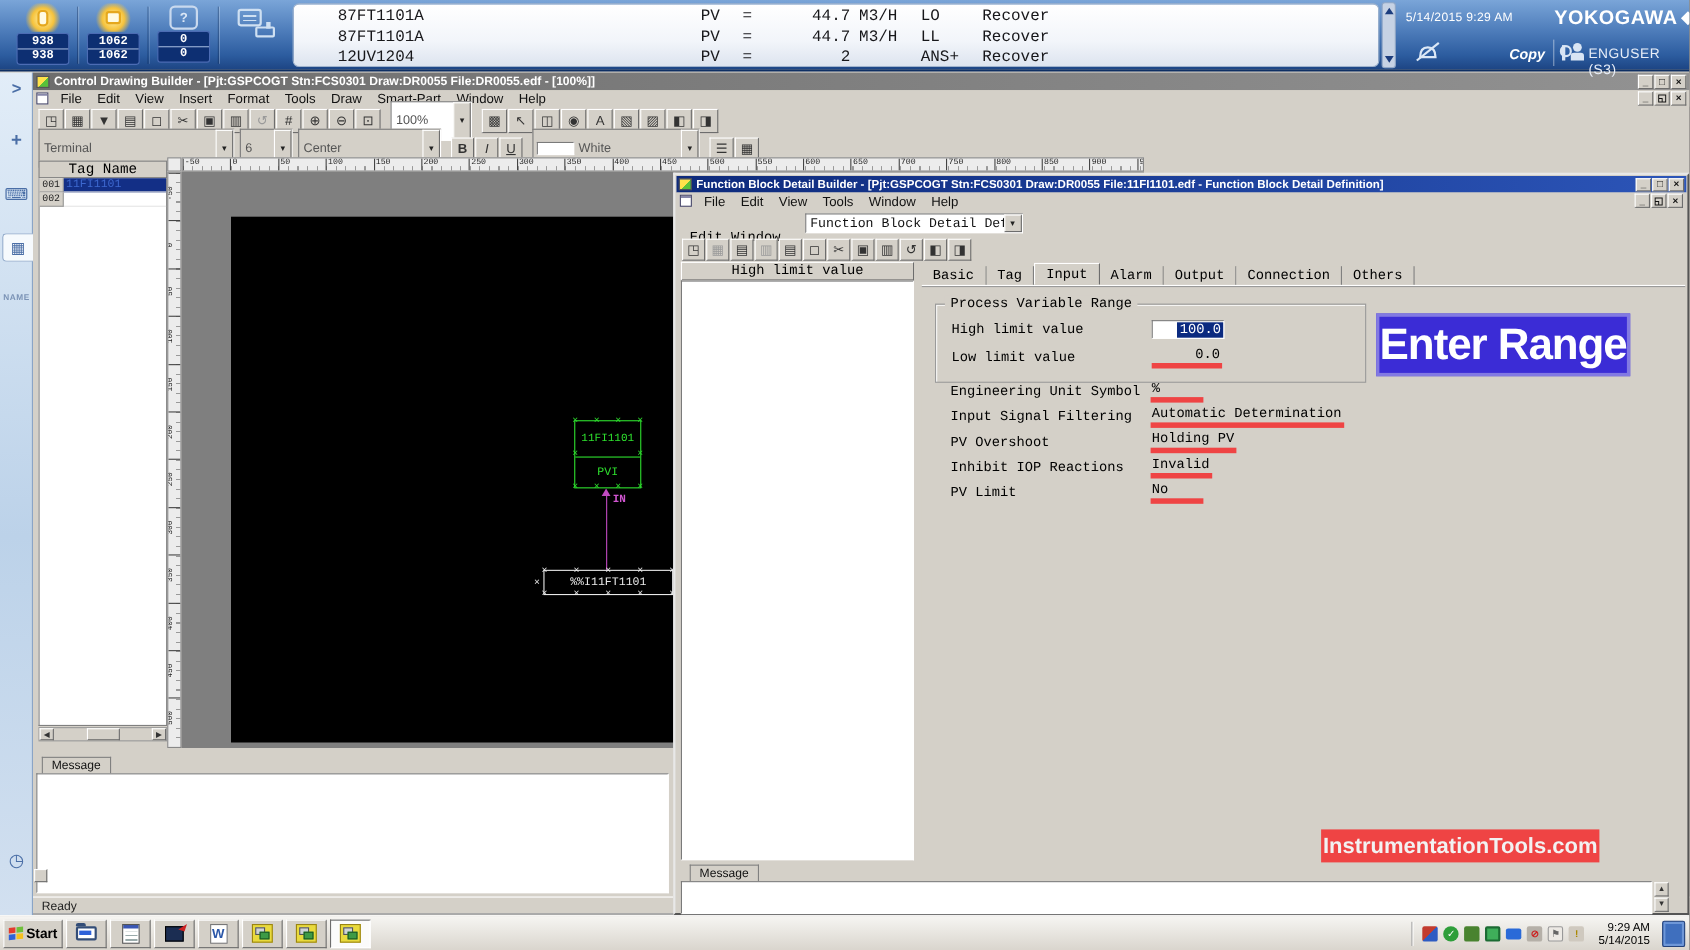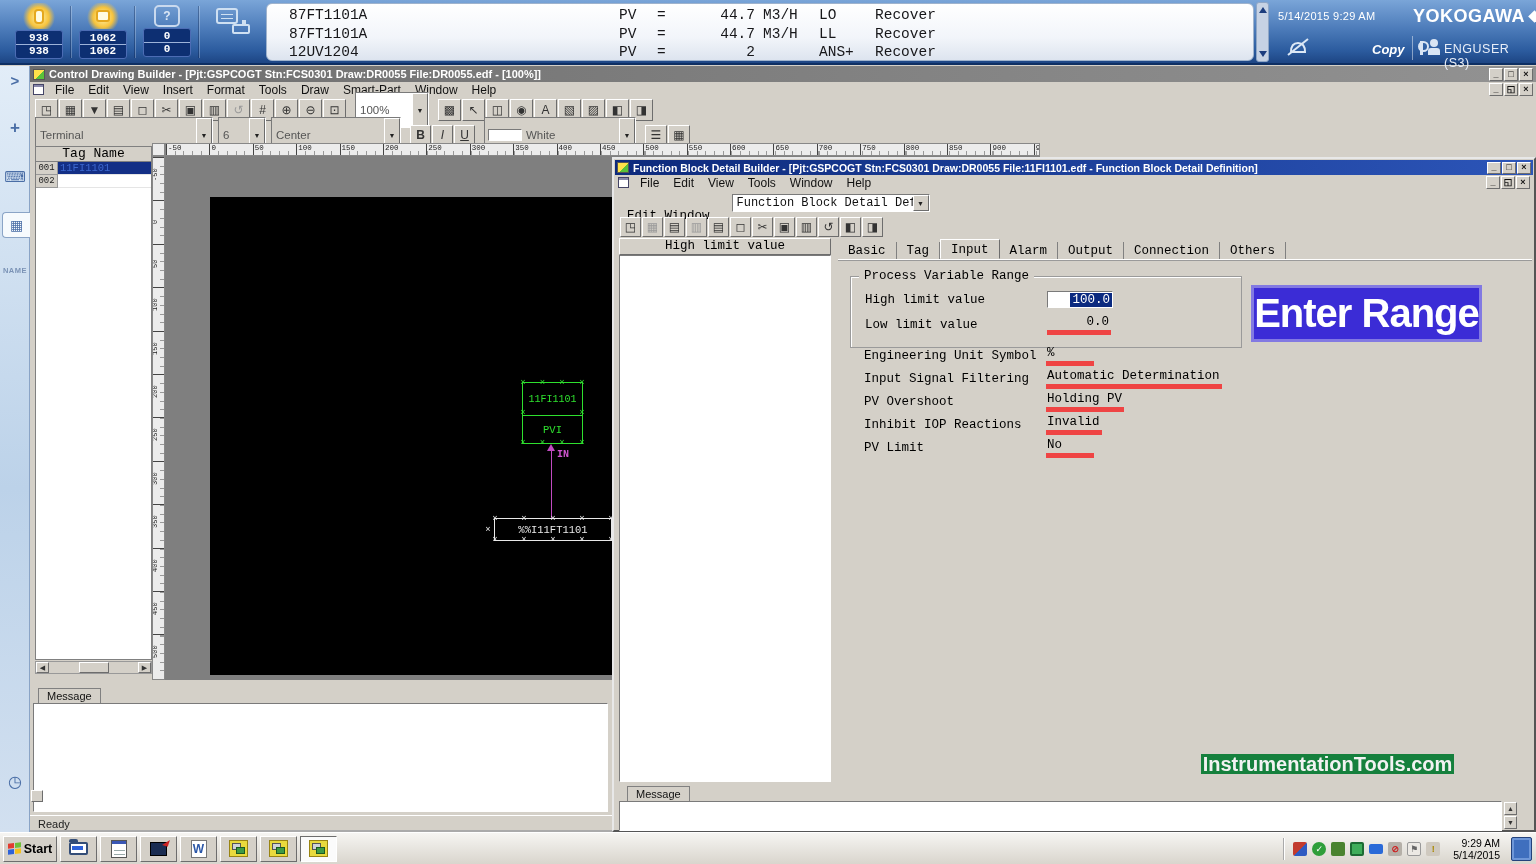--- a/index.html
+++ b/index.html
@@ -33,21 +33,21 @@
     color:#fff; font-size:11px; font-weight:bold; line-height:12px; padding:1px 0; }
   .cnt .top { border-bottom:1px solid #9db3da; }
   .printer-ico { position:relative; width:34px; height:26px; margin:6px auto 0; }
   .printer-ico .pg { position:absolute; left:0; top:0; width:22px; height:16px; border:2px solid #cfe0f2; border-radius:3px;
      background:repeating-linear-gradient(180deg,transparent 0 3px,#cfe0f2 3px 4px) center/12px 10px no-repeat; }
   .printer-ico .pr { position:absolute; right:0; bottom:0; width:18px; height:10px; border:2px solid #cfe0f2; border-radius:2px; }
   .printer-ico .ph { position:absolute; right:4px; bottom:8px; width:4px; height:6px; border:2px solid #cfe0f2; }
 
   #alarm-panel { left:266px; top:3px; width:988px; height:58px; border-radius:6px;
     background:linear-gradient(180deg,#ffffff 0%,#f2f5fa 60%,#dde4ef 100%);
-    border:1px solid #9fb3cd; padding:2px 0 0 22px; overflow:hidden; }
+    border:1px solid #9fb3cd; padding:2px 0 0 40px; overflow:hidden; }
   .al-row { display:flex; font-size:14.5px; line-height:18.5px; color:#17171a; white-space:pre; }
   .al-tag { width:330px; } .al-par { width:38px; } .al-eq { width:34px; }
   .al-val { width:64px; text-align:right; } .al-un { width:64px; padding-left:8px; }
   .al-st { width:56px; } .al-state { }
 
   #sys-scroll { left:1256px; top:2px; width:13px; height:60px; background:#c6d2e4; border-radius:3px; border:1px solid #8fa6c6; }
   .tri-up, .tri-dn { position:absolute; left:2px; width:0; height:0; border-left:4px solid transparent; border-right:4px solid transparent; }
   .tri-up { top:4px; border-bottom:6px solid #1c3d7e; }
   .tri-dn { bottom:4px; border-top:6px solid #1c3d7e; }
 
@@ -184,21 +184,21 @@
   #ll-row { position:absolute; left:14px; top:38px; width:370px; }
   #hl-field { width:66px; height:17px; display:flex; justify-content:flex-end; align-items:center; }
   #hl-field .sel { background:#0b2a80; color:#fff; font-size:12.5px; padding:0 2px; }
   #ll-val { width:64px; text-align:right; }
   #fbd-fields { position:absolute; left:250px; top:190px; width:420px; }
   #fbd-fields .frm-row { margin-bottom:9px; height:14px; }
 
   #enter-range { position:absolute; left:637px; top:126px; width:231px; height:57px; background:#3b2cd6;
      border:3px solid #8279e2; display:flex; align-items:center; justify-content:center;
      color:#fff; font-size:40px; font-weight:bold; letter-spacing:-1px; z-index:5; }
-  #watermark { position:absolute; left:587px; top:595px; width:253px; height:20px; background:#15803d;
+  #watermark { position:absolute; left:587px; top:595px; width:253px; height:30px; background:#ef4444;
      color:#f2f2f2; font-size:20px; font-weight:bold; display:flex; align-items:center; justify-content:center; z-index:5; }
 
   #fbd-msg-tab { position:absolute; left:13px; top:627px; }
   #fbd-msg-body { position:absolute; left:5px; top:642px; width:883px; height:30px; }
   #fbd-scrollbtns { position:absolute; left:890px; top:643px; display:flex; flex-direction:column; gap:1px; }
   #fbd-scrollbtns .btn3d { width:13px; height:13px; font-size:7px; }
 
   
   #taskbar { left:0; top:832px; width:1536px; height:32px; background:linear-gradient(180deg,#f6f5f2,#d9d5cd);
      border-top:1px solid #fff; z-index:60; display:flex; align-items:center; }

